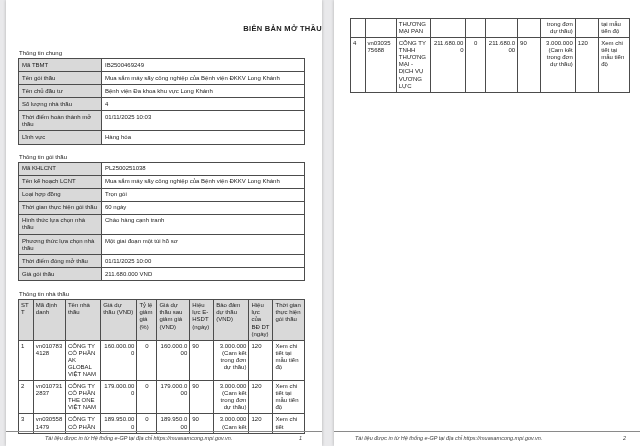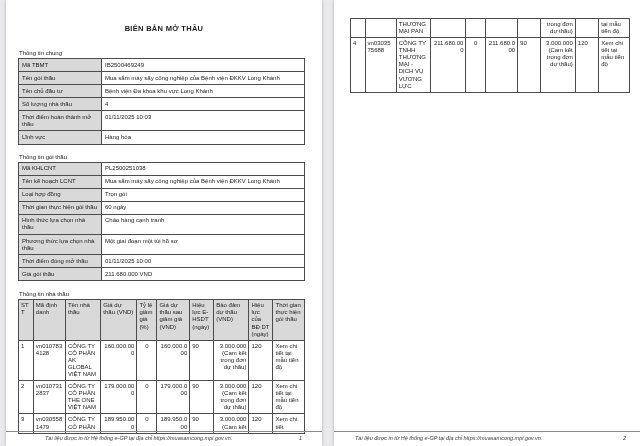--- a/index.html
+++ b/index.html
@@ -11,21 +11,21 @@
     -webkit-font-smoothing:antialiased;
   }
   .page{
     position:absolute;top:0;height:446px;background:#ffffff;
     box-shadow:0 0 3px rgba(0,0,0,.25);
   }
   #page-1{left:6px;width:316px;}
   #page-2{left:334px;width:306px;}
 
   .doc-title{
-    margin-top:24px;text-align:center;font-weight:bold;
+    margin-top:24px;text-align:right;font-weight:bold;
     font-size:7.5px;letter-spacing:.3px;
   }
   .content{padding:0 17px 0 12px;}
   .section-heading{font-size:6px;margin:0 0 2px 1px;}
   .gap-lg{margin-top:17px;}
   .gap-md{margin-top:9px;}
 
   table{border-collapse:collapse;table-layout:fixed;width:287px;background:#fff;}
   td,th{
     border:1px solid #4c4c4c;

